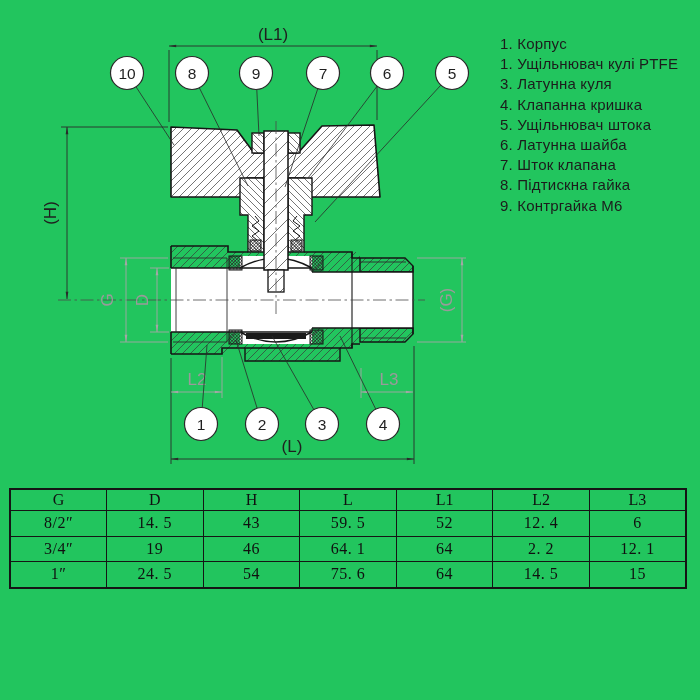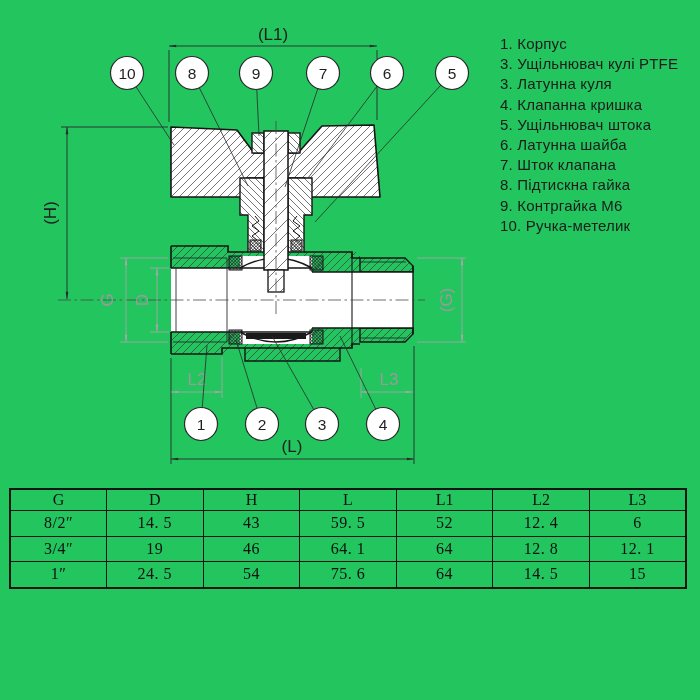--- a/index.html
+++ b/index.html
@@ -237,29 +237,28 @@
       </g>
       <g>
         <circle cx="383" cy="424" r="16.5" fill="#fff" stroke="#2a2a2a" stroke-width="1.2"></circle>
         <text class="callout-num" x="383" y="429.5" text-anchor="middle">4</text>
       </g>
     </g>
   </svg>
 
   <div class="parts">
     <div>1. Корпус</div>
-    <div>3. Ущільнювач кулі PTFE</div>
+    <div>1. Ущільнювач кулі PTFE</div>
     <div>3. Латунна куля</div>
     <div>4. Клапанна кришка</div>
     <div>5. Ущільнювач штока</div>
     <div>6. Латунна шайба</div>
     <div>7. Шток клапана</div>
     <div>8. Підтискна гайка</div>
     <div>9. Контргайка М6</div>
-    <div>10. Ручка-метелик</div>
   </div>
 
   <table class="dims-table">
     <thead>
       <tr>
         <th>G</th>
         <th>D</th>
         <th>H</th>
         <th>L</th>
         <th>L1</th>
@@ -276,21 +275,21 @@
         <td>52</td>
         <td>12. 4</td>
         <td>6</td>
       </tr>
       <tr>
         <td>3/4″</td>
         <td>19</td>
         <td>46</td>
         <td>64. 1</td>
         <td>64</td>
-        <td>12. 8</td>
+        <td>2. 2</td>
         <td>12. 1</td>
       </tr>
       <tr>
         <td>1″</td>
         <td>24. 5</td>
         <td>54</td>
         <td>75. 6</td>
         <td>64</td>
         <td>14. 5</td>
         <td>15</td>

